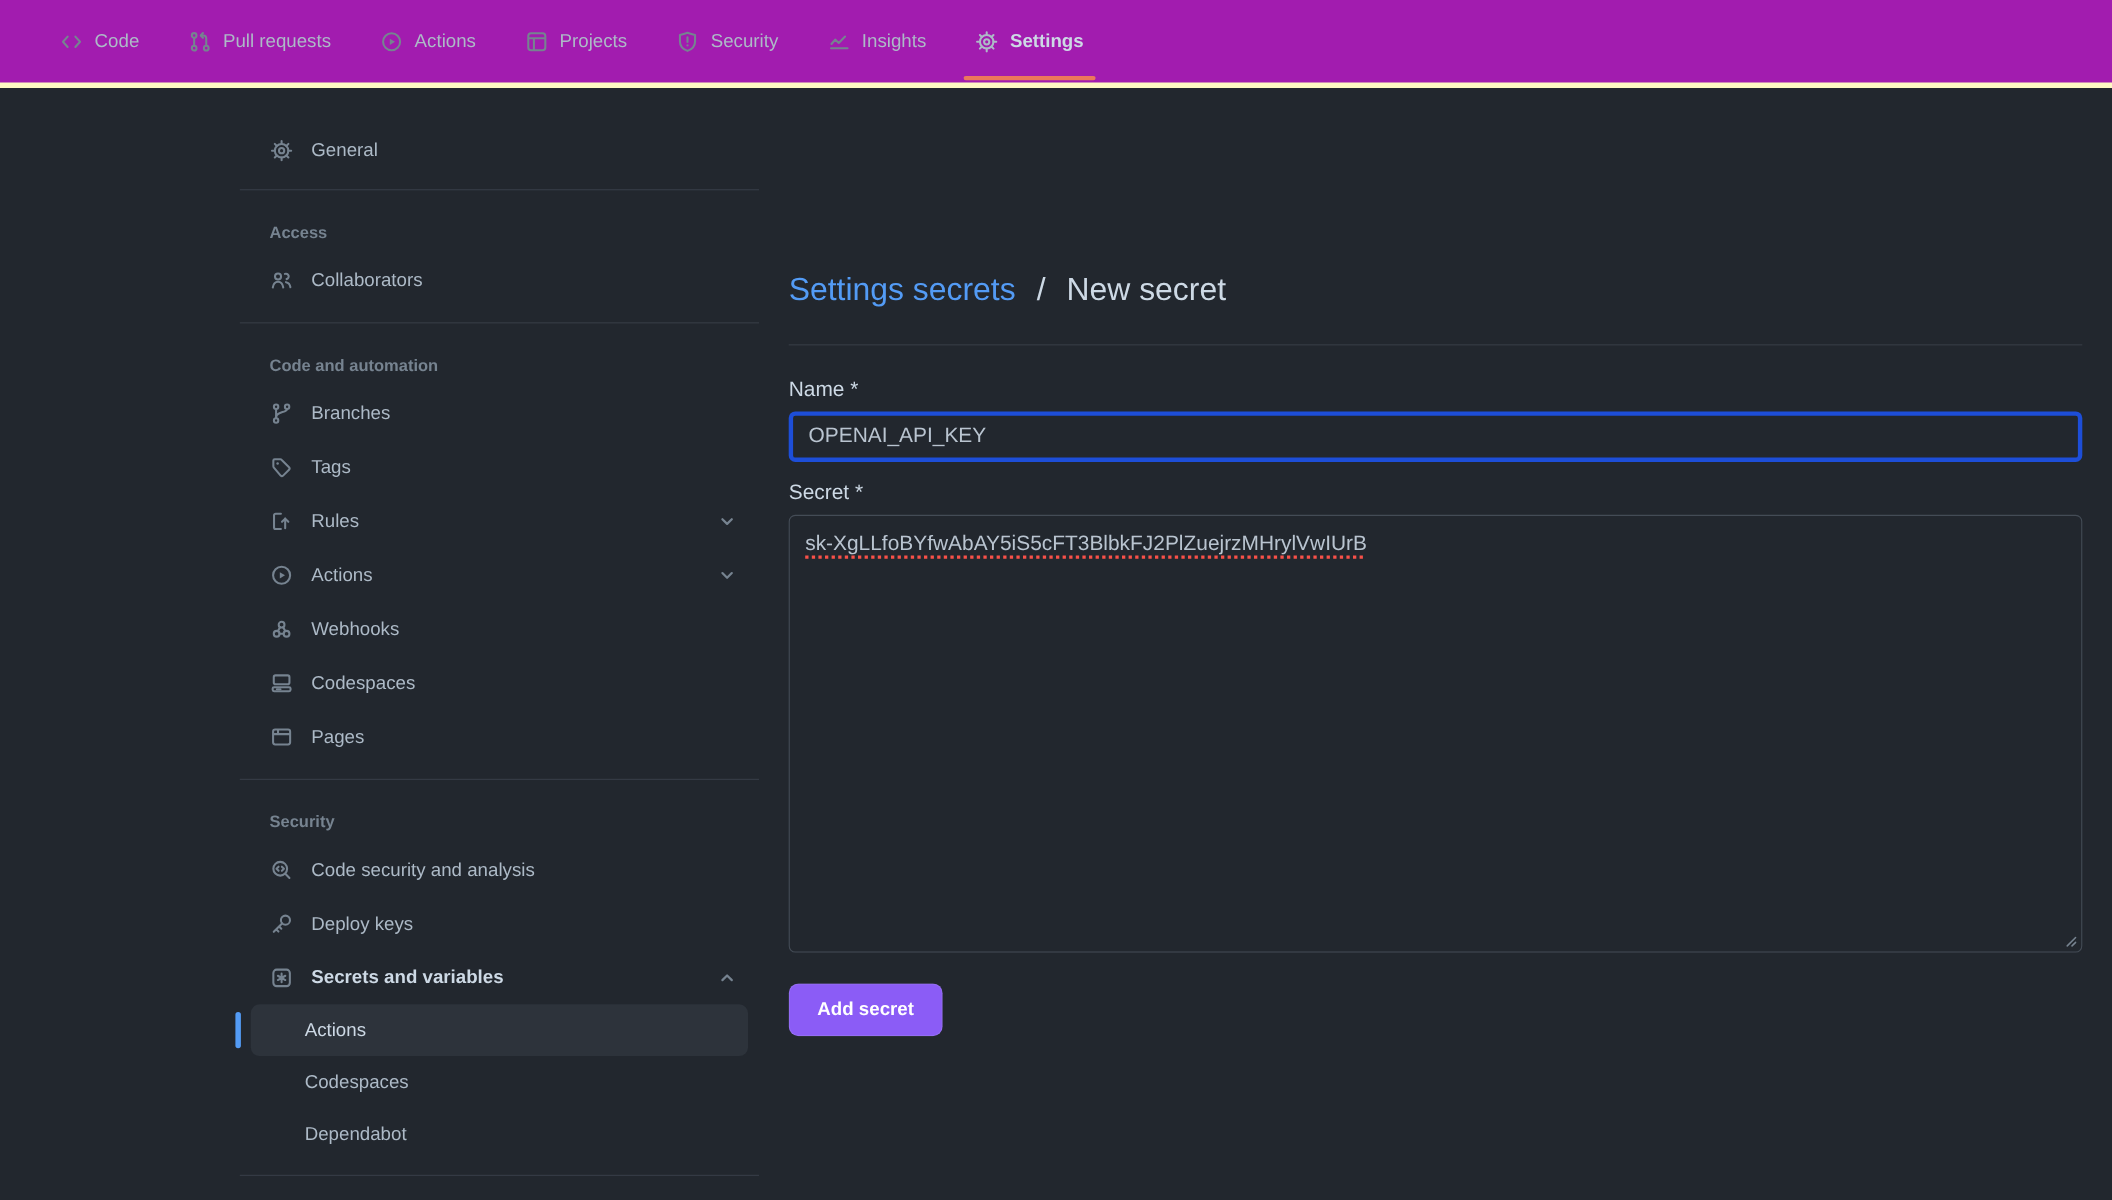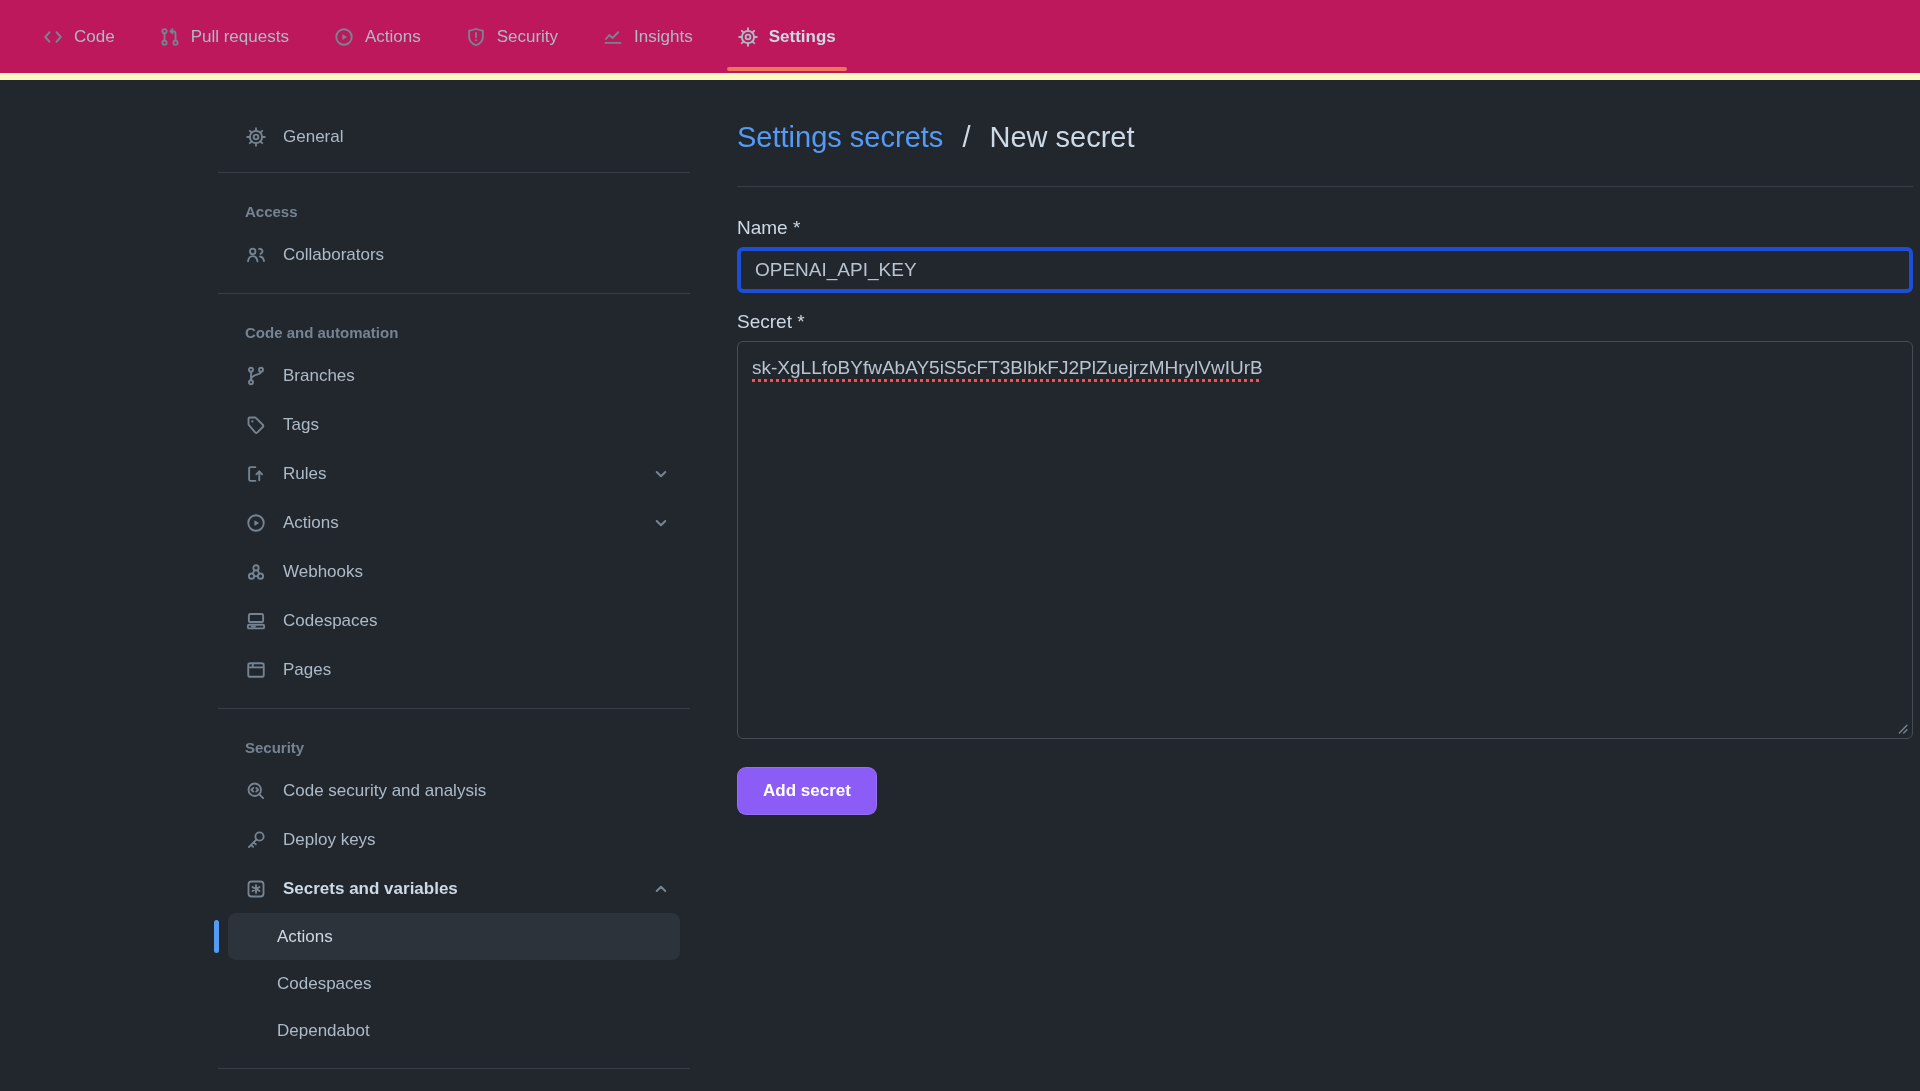--- a/index.html
+++ b/index.html
@@ -7,38 +7,38 @@
   body {
     background:#22272e;
     font-family:"Liberation Sans","DejaVu Sans",sans-serif;
     color:#adbac7;
     -webkit-font-smoothing:antialiased;
   }
   svg { display:block; }
 
   
   .topnav {
-    height:80px; background:#be185d; border-bottom:7px solid #fef9c3;
-    display:flex; align-items:stretch; padding-left:28px;
+    height:80px; background:#a21caf; border-bottom:5px solid #fef9c3;
+    display:flex; align-items:stretch; padding-left:40px;
   }
   .nav-item {
     display:flex; align-items:center; gap:11px;
     padding:0 15px; margin-right:15px;
     font-size:17px; color:#adbac7; text-decoration:none;
     position:relative; cursor:pointer; white-space:nowrap;
   }
   .nav-item .nav-ic { color:#768390; }
   .nav-item.selected { color:#cdd9e5; font-weight:700; }
   .nav-item.selected .nav-ic { color:#adbac7; }
   .tab-underline {
     position:absolute; left:4px; right:4px; bottom:2px; height:4px;
     background:#ec775c; border-radius:3px;
   }
 
-  .page { display:flex; align-items:flex-start;gap:20px; }
+  .page { display:flex; align-items:center; }
 
   
   .sidebar { margin-left:218px; width:472px; padding-top:36px; flex:none; }
   .side-item {
     height:49px; display:flex; align-items:center; gap:17px;
     padding-left:28px; padding-right:20px; font-size:17px; color:#adbac7;
     cursor:pointer; border-radius:8px;
   }
   .side-item.compact { height:42px; }
   .side-ic { color:#768390; flex:none; }
@@ -122,20 +122,29 @@
   <a class="nav-item">
     <span class="nav-ic">
       <svg width="20" height="20" viewBox="0 0 16 16" fill="none" stroke="currentColor" stroke-width="1.5" stroke-linejoin="round">
           <circle cx="8" cy="8" r="6.2"></circle>
           <path d="M6.7 5.7v4.6L10.5 8Z" fill="currentColor" stroke="none"></path>
         </svg>
     </span>
     <span class="nav-label">Actions</span>
   </a>
 
+  <a class="nav-item">
+    <span class="nav-ic">
+      <svg width="20" height="20" viewBox="0 0 16 16" fill="none" stroke="currentColor" stroke-width="1.5">
+          <rect x="1.8" y="1.8" width="12.4" height="12.4" rx="2"></rect>
+          <path d="M1.8 5.4h12.4M5.9 5.4v8.8"></path>
+        </svg>
+    </span>
+    <span class="nav-label">Projects</span>
+  </a>
 
   <a class="nav-item">
     <span class="nav-ic">
       <svg width="20" height="20" viewBox="0 0 16 16" fill="none" stroke="currentColor" stroke-width="1.5" stroke-linejoin="round">
           <path d="M8 1.4c2 .8 3.8 1.3 5.5 1.6v4.7c0 3.2-2.2 5.6-5.5 6.9-3.3-1.3-5.5-3.7-5.5-6.9V3C4.2 2.7 6 2.2 8 1.4Z"></path>
           <path d="M8 4.8v3.4" stroke-linecap="round"></path>
           <circle cx="8" cy="10.6" r="0.8" fill="currentColor" stroke="none"></circle>
         </svg>
     </span>
     <span class="nav-label">Security</span>

